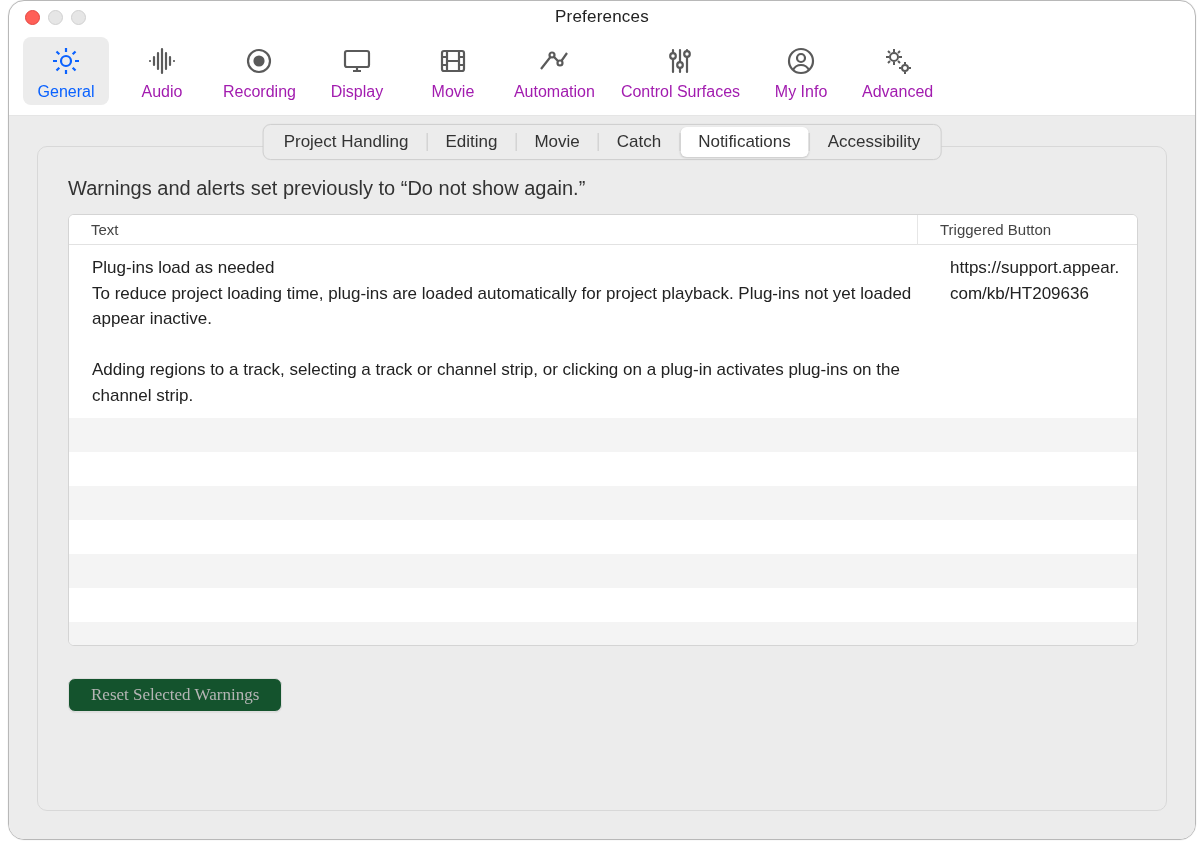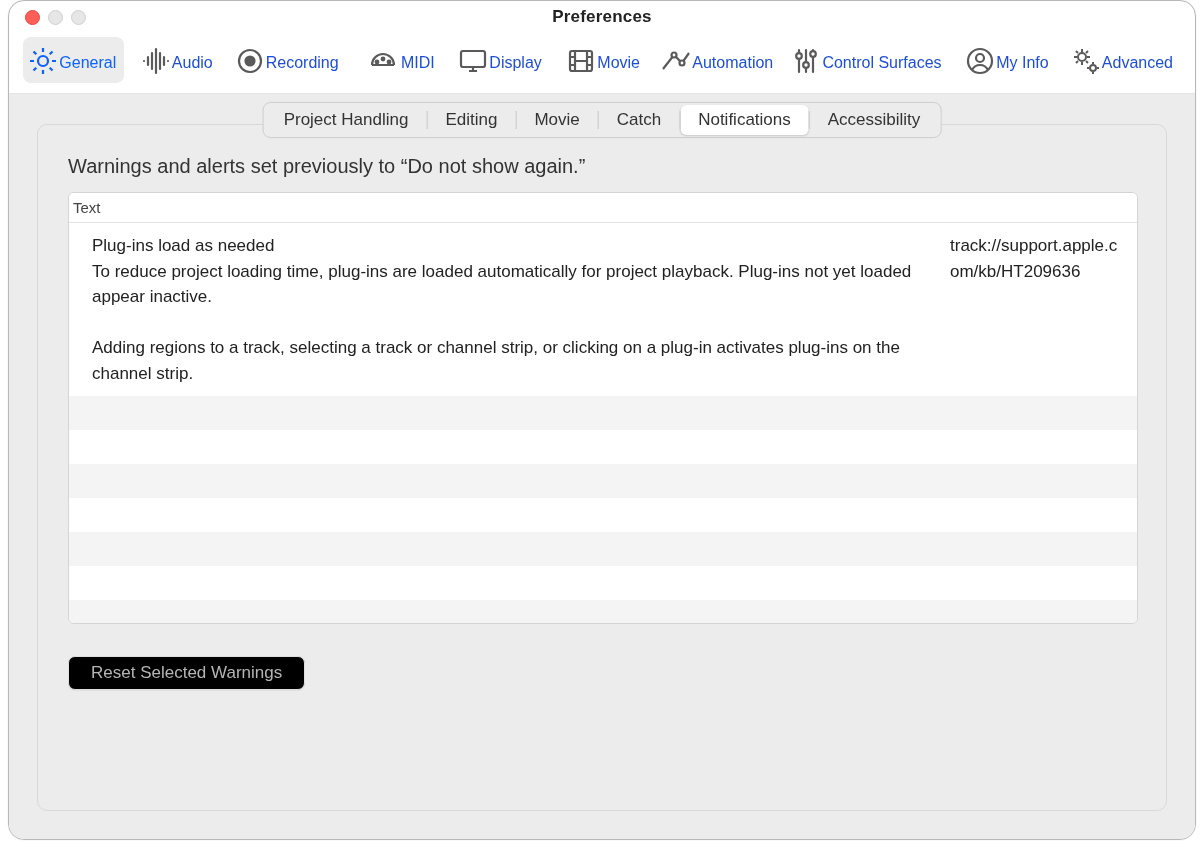--- a/index.html
+++ b/index.html
@@ -35,37 +35,37 @@
     gap:8px;
     padding-left:16px;
   }
   .dot{width:13px;height:13px;border-radius:50%;}
   .dot.red{background:#ff5f57;border:0.5px solid #e24640;}
   .dot.grey{background:#e6e6e6;border:0.5px solid #d0d0d0;}
   .title{
     position:absolute;
     left:0;right:0;
     text-align:center;
-    font-weight:700;
+    font-weight:400;
     font-size:17px;
     letter-spacing:0.2px;
     color:#222;
     pointer-events:none;
   }
   
   .toolbar{
     display:flex;
     align-items:flex-end;
     padding:4px 14px 10px 14px;
     gap:10px;
     border-bottom:1px solid #e5e5e5;
   }
   .tool-item{
     display:flex;
-    flex-direction:row;
+    flex-direction:column;
     align-items:center;
     justify-content:flex-end;
     min-width:70px;
     padding:6px 8px 4px 8px;
     border-radius:8px;
     color:#4a4a4a;
     cursor:default;
   }
   .tool-item.selected{
     background:#ececec;
@@ -74,21 +74,21 @@
   .tool-item.selected .tool-icon{color:#0a62ff;}
   .tool-icon{
     width:36px;height:36px;
     color:#5a5a5a;
     display:flex;align-items:center;justify-content:center;
   }
   .tool-icon svg{width:32px;height:32px;}
   .tool-label{
     margin-top:4px;
     font-size:16px;
-    color:#1d4ed8;
+    color:#a21caf;
     white-space:nowrap;
   }
   .tool-item.selected .tool-label{color:#0a62ff;}
 
   
   .content{
     flex:1;
     background:#ececec;
     position:relative;
     padding:30px 28px 28px 28px;
@@ -150,21 +150,21 @@
     display:flex;
     flex-direction:column;
   }
   .thead{
     display:flex;
     font-size:15px;
     color:#444;
     background:#fff;
   }
   .thead .th{
-    padding:6px 4px;
+    padding:6px 22px;
     border-bottom:1px solid #e2e2e2;
     border-right:1px solid #e6e6e6;
   }
   .thead .th:last-child{border-right:none;}
   .col-text{flex:1 1 auto;}
   .col-trig{width:175px;flex:0 0 175px;}
   .tbody{
     flex:1;
     overflow:hidden;
   }
@@ -193,22 +193,23 @@
   .btn{
     font-size:17px;
     padding:6px 22px;
     border-radius:7px;
     background:#fff;
     border:1px solid #d0d0d0;
     box-shadow:0 1px 1px rgba(0,0,0,0.06);
   }
   .btn.disabled{
     color:#b5b5b5;
-    background:#000000;
+    background:#14532d;
     border-color:#dedede;
+    font-family:Liberation Serif, serif;
   }
 </style>
 </head>
 <body>
 
 <div class="window">
 
   <div class="titlebar">
     <div class="traffic-lights">
       <div class="dot red"></div>
@@ -242,32 +243,20 @@
     <div class="tool-item">
       <span class="tool-icon">
         <svg viewBox="0 0 32 32" fill="none" stroke="currentColor" stroke-width="2.2">
           <circle cx="16" cy="16" r="11"></circle>
             <circle cx="16" cy="16" r="4.5" fill="currentColor"></circle>
         </svg>
       </span>
       <span class="tool-label">Recording</span>
     </div>
 
-    <div class="tool-item">
-      <span class="tool-icon">
-        <svg viewBox="0 0 32 32" fill="none" stroke="currentColor" stroke-width="2.2">
-          <path d="M5 20a11 11 0 0 1 22 0"></path>
-            <path d="M5 20h22"></path>
-          <circle cx="10" cy="17" r="1.3" fill="currentColor"></circle>
-            <circle cx="16" cy="14" r="1.3" fill="currentColor"></circle>
-            <circle cx="22" cy="17" r="1.3" fill="currentColor"></circle>
-        </svg>
-      </span>
-      <span class="tool-label">MIDI</span>
-    </div>
 
     <div class="tool-item">
       <span class="tool-icon">
         <svg viewBox="0 0 32 32" fill="none" stroke="currentColor" stroke-width="2.2">
           <rect x="4" y="6" width="24" height="16" rx="2"></rect>
             <path d="M12 26h8M16 22v4"></path>
         </svg>
       </span>
       <span class="tool-label">Display</span>
     </div>
@@ -348,28 +337,29 @@
         <div class="subtab">Accessibility</div>
       </div>
     </div>
 
     <div class="panel">
       <div class="desc">Warnings and alerts set previously to “Do not show again.”</div>
 
       <div class="table">
         <div class="thead">
           <div class="th col-text">Text</div>
+          <div class="th col-trig">Triggered Button</div>
         </div>
         <div class="tbody">
           <div class="trow trow-bg">
             <div class="td col-text" style="white-space:pre-line;">Plug-ins load as needed
 To reduce project loading time, plug-ins are loaded automatically for project playback. Plug-ins not yet loaded appear inactive.
 
 Adding regions to a track, selecting a track or channel strip, or clicking on a plug-in activates plug-ins on the channel strip.</div>
-            <div class="td col-trig" style="word-break:break-all;">track://support.apple.com/kb/HT209636</div>
+            <div class="td col-trig" style="word-break:break-all;">https://support.appear.com/kb/HT209636</div>
           </div>
           <div class="stripes">
             <div class="stripe"></div>
               <div class="stripe"></div>
               <div class="stripe"></div>
             <div class="stripe"></div>
               <div class="stripe"></div>
               <div class="stripe"></div>
             <div class="stripe"></div>
           </div>

